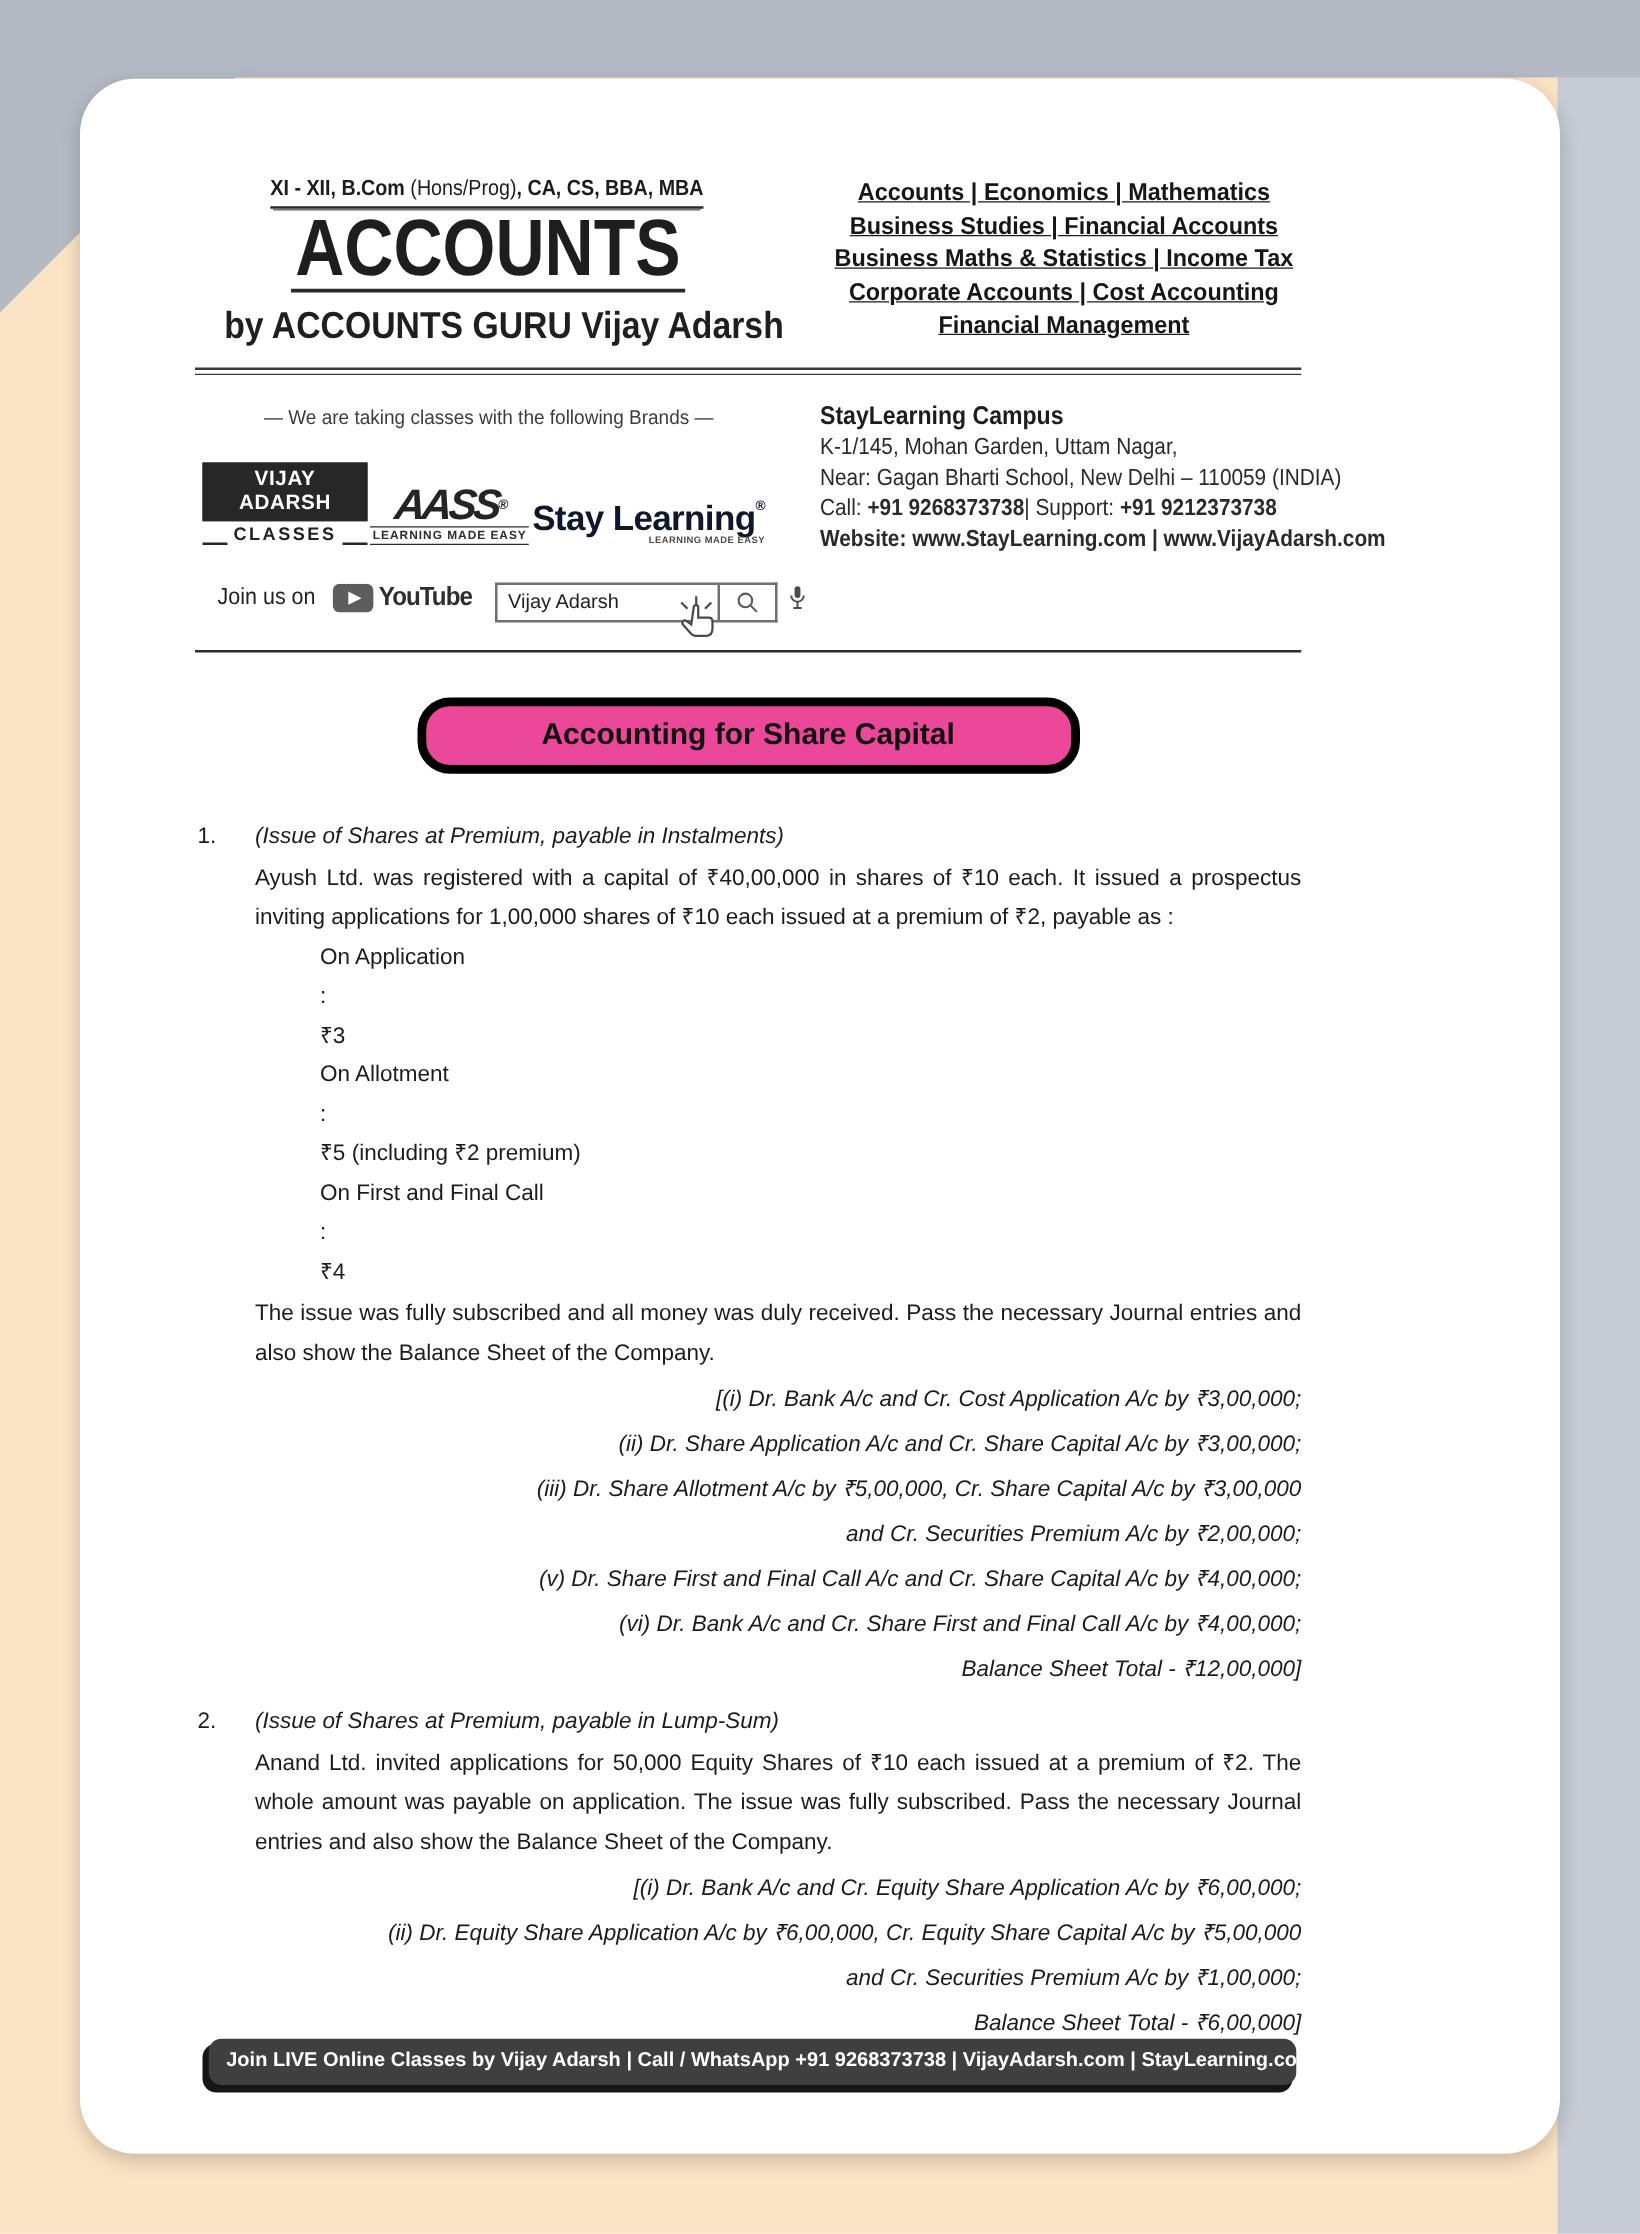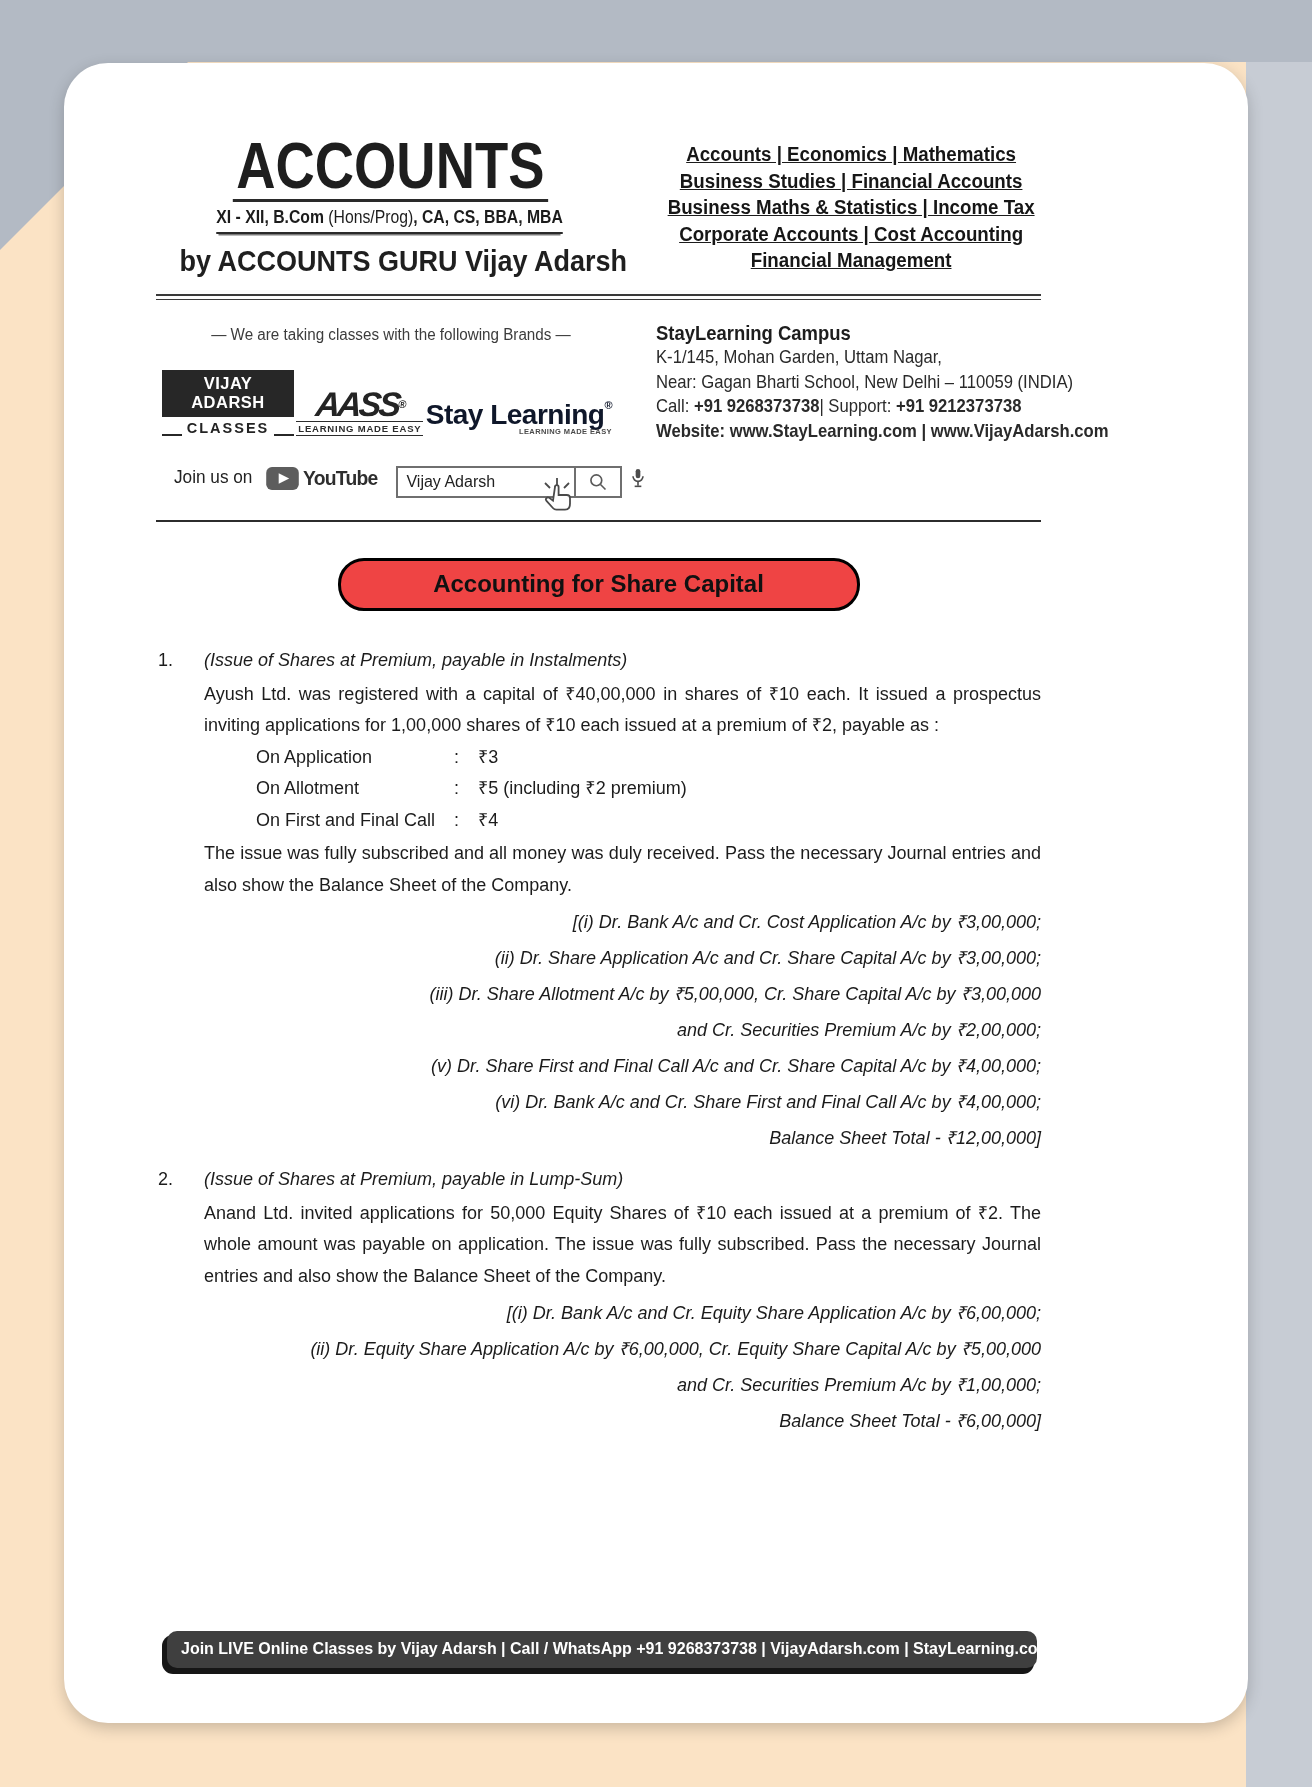--- a/index.html
+++ b/index.html
@@ -81,32 +81,32 @@
   .yt-mic { display:flex; align-items:center; margin-left:8px; }
   .hand { position:absolute; right:46px; bottom:-20px; }
   .mid-right { flex:1; padding-left:30px; }
   .campus { transform:scaleX(.9); transform-origin:left top; white-space:nowrap; }
   .campus .nm { font-weight:bold; font-size:20.5px; color:#1d1d1d; line-height:25px; }
   .campus .ln { font-size:18.5px; line-height:24.5px; color:#2a2a2a; }
   .campus .bold { font-weight:bold; }
   .single-rule { margin-top:22px; border-top:2.5px solid #2c2c2c; }
   
   .pill {
-    width:516px; margin:36px auto 0; border:3px solid #000000; border-radius:26px;
+    width:516px; margin:36px auto 0; border:7px solid #000000; border-radius:26px;
     text-align:center; font-weight:bold; font-size:24px; padding:9px 0 10px; color:#111;
-    background:#ef4444;
+    background:#ec4899;
   }
   
   .q { margin-top:34px; position:relative; }
   .qnum { position:absolute; left:2px; top:0; font-size:18px; line-height:31.5px; }
   .qbody { margin-left:48px; }
   .qhead { font-style:italic; font-size:18px; line-height:31.5px; }
   .qpara { font-size:18px; line-height:31.5px; text-align:justify; margin-top:2px; }
   .sched { margin-left:52px; }
-  .sched-row { display:flex; font-size:18px; line-height:31.5px; }
+  .sched-row { display:flex; font-size:18px; line-height:31.5px;flex-direction:column; }
   .sched-row .lb { width:198px; }
   .sched-row .cl { width:24px; }
   .answers { margin-top:3px; }
   .ans-line { text-align:right; font-style:italic; font-size:18px; line-height:36px; color:#1b1b1b; }
   
   .footer {
     position:absolute; left:103px; bottom:55px; width:842px;
     background:#3f3f3f; color:#fff; border-radius:10px; text-align:center;
     font-weight:bold; font-size:16px; padding:9px 14px 10px;
     box-shadow:-4px 5px 0 1px #161616;
@@ -117,22 +117,22 @@
 <body>
 
 <div class="bg-right"></div>
 <div class="bg-top"></div>
 <div class="bg-tri"></div>
 
 <div class="card">
 
   <div class="hdr">
     <div class="hdr-left">
+      <div><span class="brand-sub"><b>XI - XII, B.Com</b><span> (Hons/Prog)</span><b>, CA, CS, BBA, MBA</b></span></div>
       <div><span class="brand-title">ACCOUNTS</span></div>
-      <div><span class="brand-sub"><b>XI - XII, B.Com</b><span> (Hons/Prog)</span><b>, CA, CS, BBA, MBA</b></span></div>
       <div class="brand-by"><span>by </span><span>ACCOUNTS GURU</span><span> Vijay Adarsh</span></div>
     </div>
     <div class="hdr-divider"></div>
     <div class="hdr-right">
       <div class="subject-line">Accounts | Economics | Mathematics</div>
       <div class="subject-line">Business Studies | Financial Accounts</div>
       <div class="subject-line">Business Maths &amp; Statistics | Income Tax</div>
       <div class="subject-line">Corporate Accounts | Cost Accounting</div>
       <div class="subject-line">Financial Management</div>
     </div>

